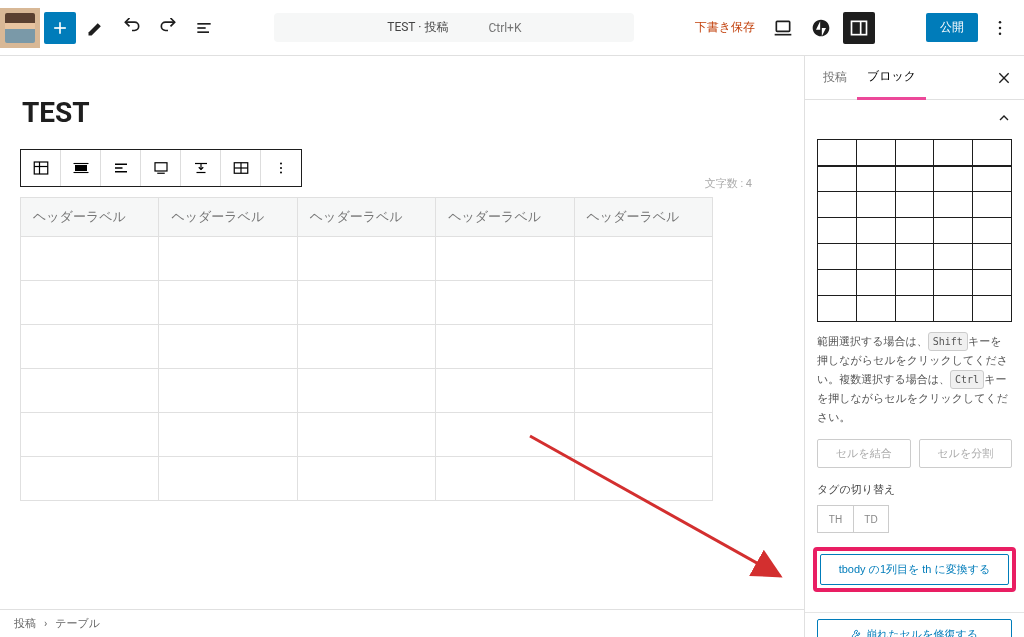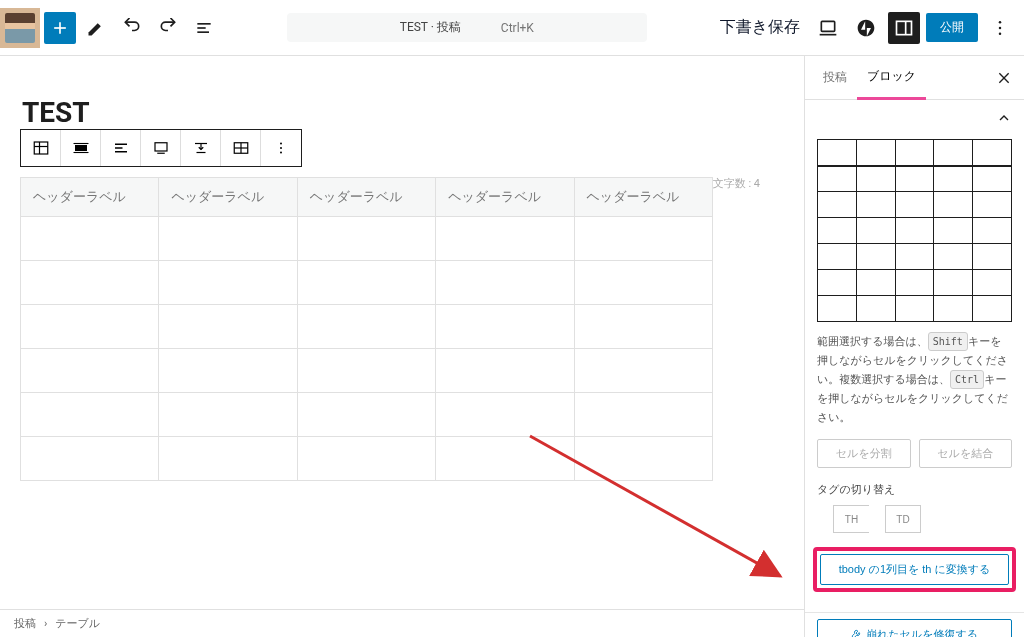--- a/index.html
+++ b/index.html
@@ -9,29 +9,29 @@
 .topbar { display: flex; align-items: center; height: 56px; border-bottom: 1px solid #e0e0e0; padding: 0 8px; gap: 4px; }
 .avatar { width: 40px; height: 40px; background: #d8b896; display: flex; align-items: center; justify-content: center; margin-left: -8px; }
 .avatar-img { width: 30px; height: 30px; border-radius: 2px; background: linear-gradient(180deg,#5a4030 0%,#5a4030 35%,#e8c4a0 35%,#e8c4a0 55%,#7a99a8 55%); }
 .icon-btn { width: 32px; height: 32px; display: flex; align-items: center; justify-content: center; border: none; background: transparent; cursor: pointer; border-radius: 2px; color: #1e1e1e; }
 .icon-btn.primary { background: #007cba; color: #fff; }
 .icon-btn svg { width: 20px; height: 20px; }
 .title-bar { flex: 1; display: flex; justify-content: center; }
 .title-box { background: #f6f7f7; border-radius: 4px; padding: 6px 14px; min-width: 360px; display: flex; align-items: center; justify-content: center; gap: 40px; font-size: 12px; color: #757575; }
 .title-box .title-text { color: #444; }
 .top-right { display: flex; align-items: center; gap: 6px; }
-.link-btn { color: #0f172a; background: none; border: none; font-size: 16px; cursor: pointer; padding: 4px 6px; }
-.publish-btn { background: #007cba; color: #fff; border: none; padding: 6px 14px; border-radius: 2px; font-size: 12px; cursor: pointer; }
+.link-btn { color: #c2410c; background: none; border: none; font-size: 12px; cursor: pointer; padding: 4px 6px; }
+.publish-btn { background: #007cba; color: #fff; border: none; padding: 6px 14px; border-radius: 2px; font-size: 12px; cursor: pointer; margin-left: 45px; }
 .icon-toggle-active { background: #1e1e1e; color: #fff; }
 
 
 .workspace { display: flex; height: 597px; }
 .editor { flex: 1; padding: 40px 20px 20px 20px; overflow-y: auto; position: relative; }
-.post-title { font-size: 28px; font-weight: 700; margin-left: 2px; }
-.char-count { position: absolute; right: 44px; top: 120px; font-size: 11px; color: #aaa; }
+.post-title { font-size: 28px; font-weight: 700; margin-bottom: 20px; margin-left: 2px; }
+.char-count { position: absolute; right: 52px; top: 120px; font-size: 11px; color: #aaa; }
 
 .block-toolbar { display: inline-flex; border: 1px solid #1e1e1e; background: #fff; margin-bottom: 10px; }
 .block-toolbar .tbtn { width: 40px; height: 36px; border: none; background: #fff; display: flex; align-items: center; justify-content: center; cursor: pointer; border-right: 1px solid #ddd; }
 .block-toolbar .tbtn:last-child { border-right: none; }
 .block-toolbar svg { width: 18px; height: 18px; }
 
 .content-table { width: 693px; border-collapse: collapse; }
 .content-table th { background: #f6f7f7; border: 1px solid #e0e0e0; padding: 10px 12px; text-align: left; font-weight: 400; font-size: 13px; color: #757575; }
 .content-table td { border: 1px solid #e0e0e0; height: 44px; }
 
@@ -55,21 +55,21 @@
 .preview-grid thead td { border-bottom: 2px solid #1e1e1e; }
 
 .help-text { font-size: 11px; color: #555; padding: 0 12px 12px 12px; line-height: 1.7; }
 .kbd { display: inline-block; background: #f0f0f0; border: 1px solid #ccc; border-radius: 3px; padding: 0 4px; font-family: monospace; font-size: 10px; }
 
 .btn-row { display: flex; gap: 8px; padding: 0 12px 14px 12px; }
 .btn-secondary { flex: 1; border: 1px solid #ccc; background: #fff; color: #aaa; padding: 6px 8px; font-size: 11px; border-radius: 2px; cursor: pointer; }
 
 .section-label { font-size: 11px; padding: 0 12px 8px 12px; color: #444; }
 .tag-toggle { display: flex; gap: 0; padding: 0 12px 14px 12px; }
-.tag-toggle button { width: 36px; height: 28px; border: 1px solid #ccc; background: #fff; font-size: 10px; color: #888; cursor: pointer; margin-left: 16px; }
+.tag-toggle button { width: 36px; height: 28px; border: 1px solid #ccc; background: #fff; font-size: 10px; color: #888; cursor: pointer; }
 .tag-toggle button:first-child { border-right: none; }
 
 .pink-highlight { margin: 0 8px 14px 8px; border: 4px solid #e91e63; border-radius: 4px; padding: 3px; }
 .blue-btn { width: 100%; border: 1px solid #007cba; color: #007cba; background: #fff; padding: 7px 4px; font-size: 11px; border-radius: 2px; cursor: pointer; }
 .blue-btn-wrap { padding: 0 12px 14px 12px; }
 
 .divider { border-top: 1px solid #e5e5e5; margin: 6px 0; }
 .footer-breadcrumb { position: fixed; bottom: 0; left: 0; right: 220px; padding: 6px 14px; font-size: 11px; color: #666; border-top: 1px solid #e0e0e0; display: flex; gap: 8px; align-items: center; background:#fff; }
 
 .arrow { position: absolute; left: 520px; top: 370px; pointer-events: none; }
@@ -348,22 +348,22 @@
             </tr>
         </tbody>
       </table>
     </div>
 
     <div class="help-text">
       <span>範囲選択する場合は、</span><span class="kbd">Shift</span><span>キーを押しながらセルをクリックしてください。複数選択する場合は、</span><span class="kbd">Ctrl</span><span>キーを押しながらセルをクリックしてください。</span>
     </div>
 
     <div class="btn-row">
+      <button class="btn-secondary">セルを結合</button>
       <button class="btn-secondary">セルを分割</button>
-      <button class="btn-secondary">セルを結合</button>
     </div>
 
     <div class="section-label">タグの切り替え</div>
     <div class="tag-toggle">
       <button>TH</button>
       <button>TD</button>
     </div>
 
     <div class="pink-highlight">
       <button class="blue-btn">tbody の1列目を th に変換する</button>

